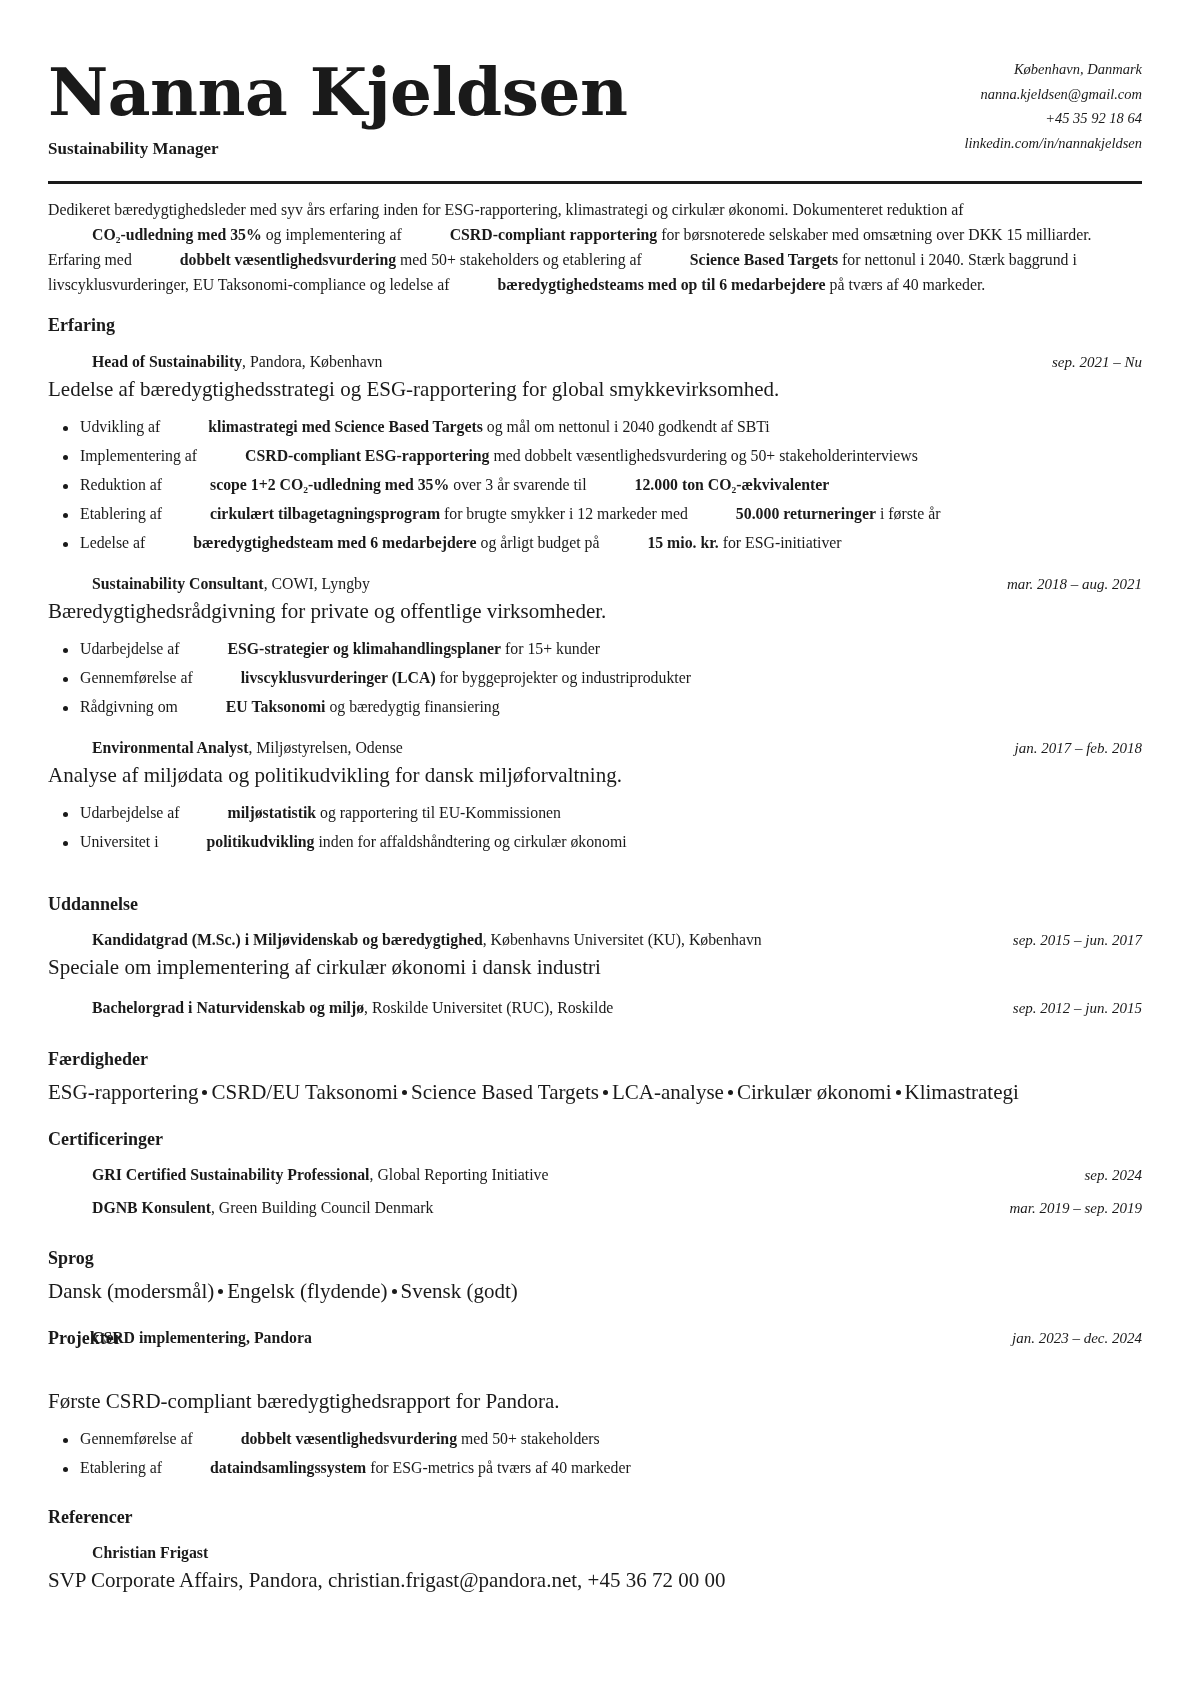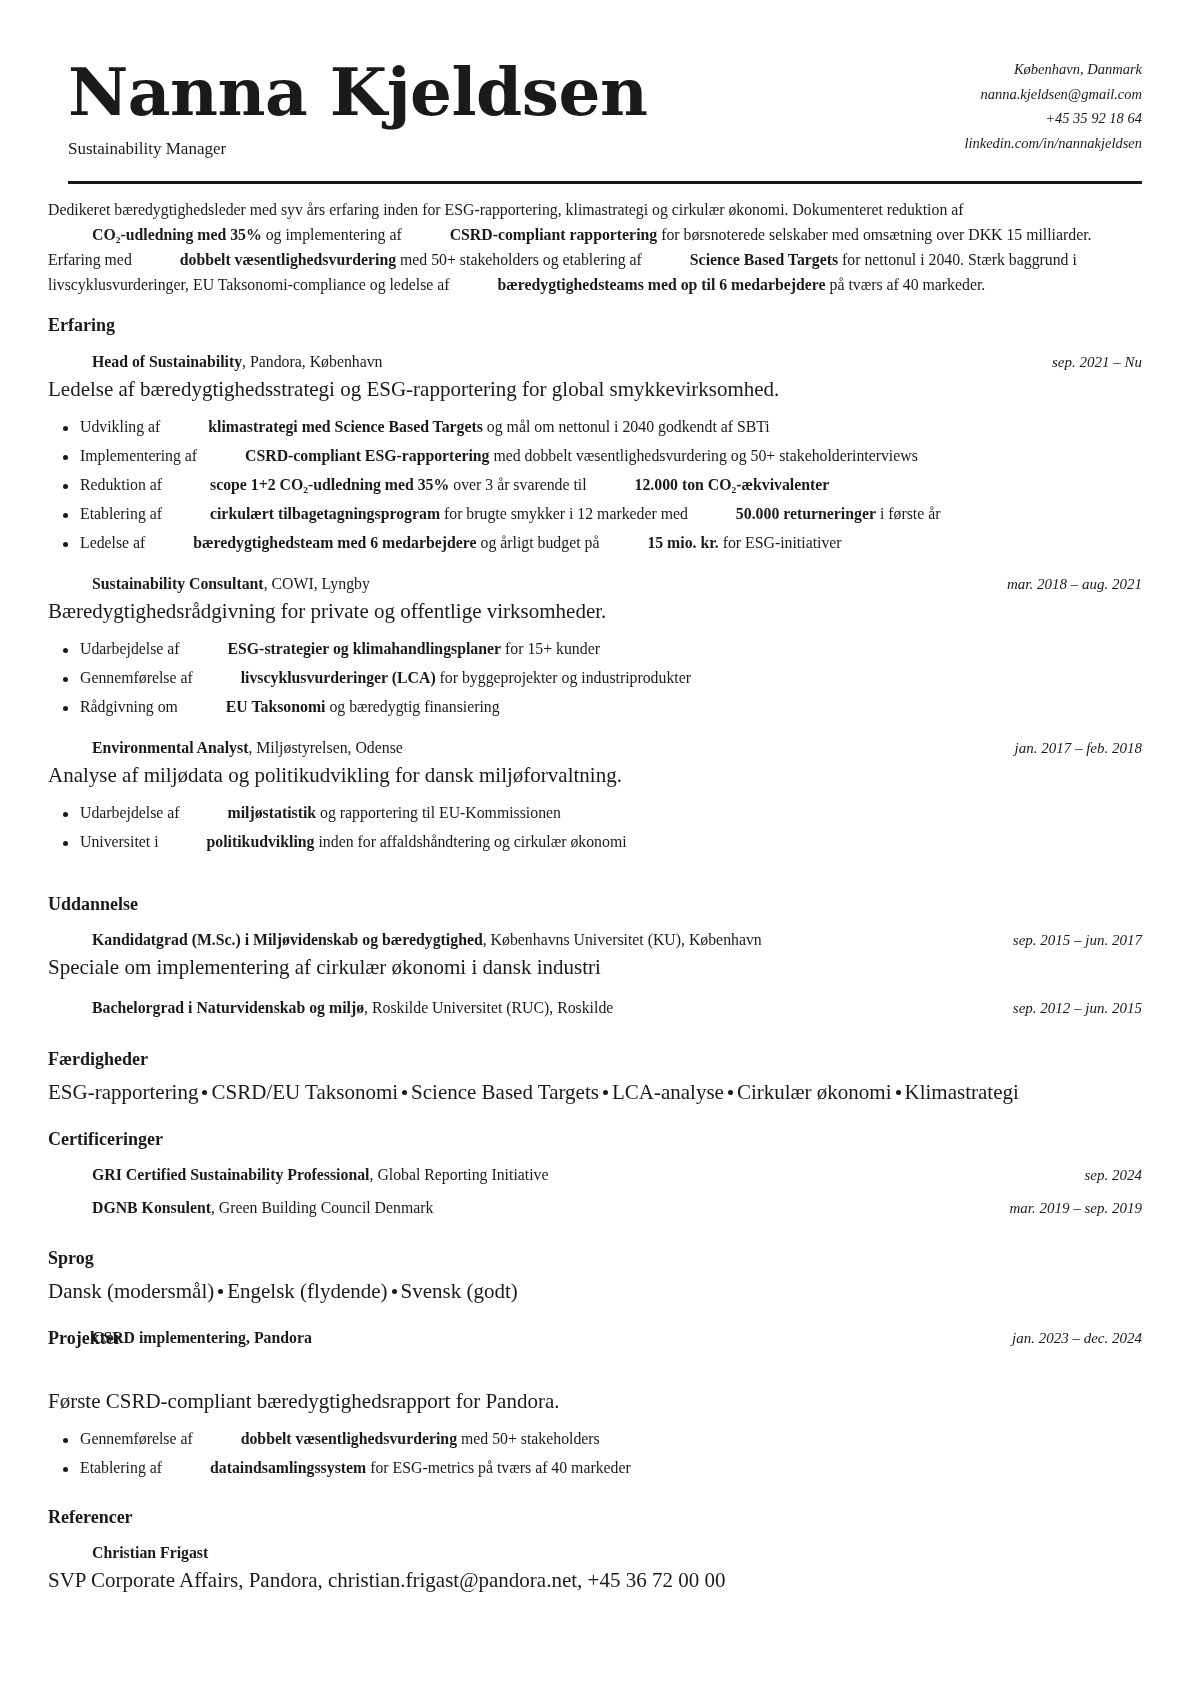--- a/index.html
+++ b/index.html
@@ -4,29 +4,29 @@
 <style>
   * { box-sizing: border-box; margin: 0; padding: 0; }
   html, body { width: 1190px; height: 1683px; background: #ffffff; }
   body {
     font-family: "Liberation Serif", "DejaVu Serif", serif;
     color: #1a1a1a;
     position: relative;
   }
   .page { position: absolute; left: 48px; top: 0; width: 1094px; }
 
-  .header { position: relative; height: 176px; margin-left: 20px; }
+  .header { position: relative; height: 176px; }
   .name {
     position: absolute; left: 0; top: 52px;
     font-size: 66px; font-weight: bold; letter-spacing: -0.5px; line-height: 80px;
     font-family: "DejaVu Serif", "Liberation Serif", serif;
   }
   .role {
     position: absolute; left: 0; top: 138px;
-    font-size: 17px; font-weight: normal; line-height: 22px;
+    font-size: 17px; font-weight: bold; line-height: 22px;
   }
   .contact {
     position: absolute; right: 0; top: 57px; text-align: right;
     font-size: 14.5px; line-height: 24.5px;
   }
   .contact div { white-space: nowrap; font-style: italic; }
   .rule {
     position: absolute; left: 0; right: 0; top: 181px; height: 3px; background: #1a1a1a;
   }
 

